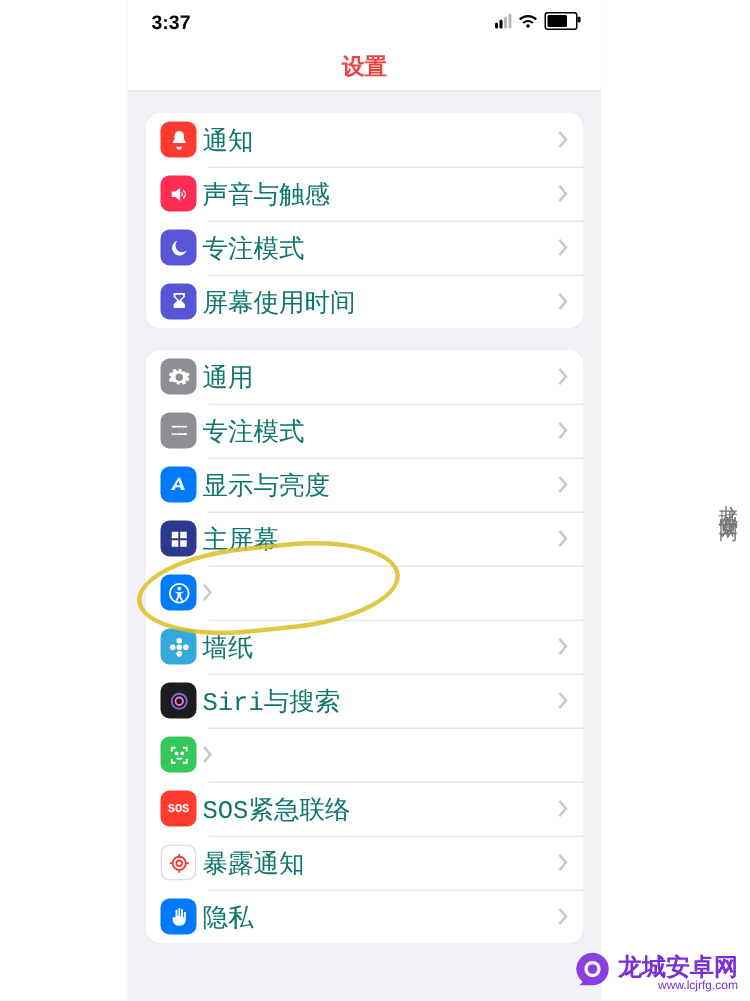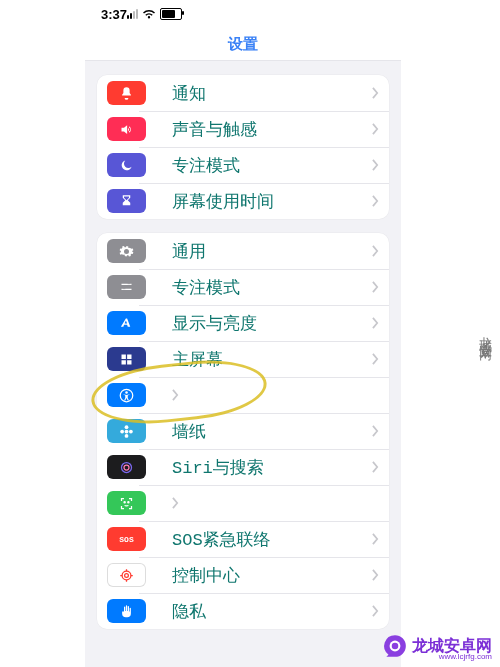--- a/index.html
+++ b/index.html
@@ -14,58 +14,58 @@
     position:absolute;
     left:85px; top:0;
     width:316px; height:667px;
     background:#f2f2f6;
     overflow:hidden;
   }
   
   .status{
     height:28px;
     background:#ffffff;
-    display:flex;align-items:center;
+    display:flex;align-items:center;justify-content:space-between;
     padding:0 16px;
     font-size:13px;font-weight:600;color:#000;
   }
   .status .right{display:flex;align-items:center;gap:4px;}
   .sig{display:inline-flex;align-items:flex-end;gap:1px;}
   .sig i{width:2px;background:#000;display:inline-block;border-radius:1px;}
   .sig i:nth-child(1){height:4px;} .sig i:nth-child(2){height:6px;}
   .sig i:nth-child(3){height:8px;background:#bbb;} .sig i:nth-child(4){height:10px;background:#bbb;}
   .batt{width:20px;height:10px;border:1px solid #000;border-radius:2px;position:relative;}
   .batt::after{content:"";position:absolute;right:-3px;top:2px;width:2px;height:4px;background:#000;border-radius:1px;}
   .batt i{position:absolute;left:1px;top:1px;bottom:1px;width:65%;background:#000;border-radius:1px;}
   
   .nav{
     height:32px;background:#ffffff;border-bottom:1px solid #e5e5ea;
     display:flex;align-items:center;justify-content:center;
-    font-size:15px;font-weight:600;color:#3b82f6;
+    font-size:15px;font-weight:600;color:#ef4444;
   }
   
   .scroll{height:calc(667px - 60px);overflow:hidden;}
   .group{
     margin:14px 12px 0 12px;
     background:#ffffff;border-radius:10px;
     box-shadow:0 0 0 0.5px rgba(0,0,0,0.04);
   }
   .row{
     display:flex;align-items:center;
     height:36px;
     padding:0 10px 0 10px;
     position:relative;
   }
   .row + .row::before{
     content:"";position:absolute;left:42px;right:0;top:0;height:1px;background:#e5e5ea;
   }
   .icon{
-    width:39px;height:24px;border-radius:6px;
+    width:24px;height:24px;border-radius:6px;
     display:flex;align-items:center;justify-content:center;
-    flex:none;margin-right:26px;
+    flex:none;margin-right:4px;
     color:#fff;
   }
   .icon svg{width:15px;height:15px;display:block;}
   .label{flex:1;font-size:17px;color:#0f766e;}
   .chev{width:7px;height:12px;flex:none;}
   .chev svg{width:7px;height:12px;display:block;stroke:#c7c7cc;stroke-width:2;fill:none;}
   
   .bg-red{background:#ff3b30;} .bg-red2{background:#ff2d55;}
   .bg-purple{background:#5856d6;} .bg-blue{background:#007aff;}
   .bg-gray{background:#8e8e93;} .bg-gray2{background:#8e8e93;}
@@ -302,21 +302,21 @@
           </span>
       </div>
       <div class="row">
         <span class="icon" style="background:#fff;box-shadow:inset 0 0 0 1px #ddd;color:#ff3b30">
             <svg viewBox="0 0 24 24" fill="none" stroke="#ff3b30" stroke-width="2">
               <circle cx="12" cy="12" r="3"></circle>
               <circle cx="12" cy="12" r="7"></circle>
               <path d="M12 2v3M12 19v3M2 12h3M19 12h3"></path>
             </svg>
           </span>
-        <span class="label">控制中心</span>
+        <span class="label">暴露通知</span>
         <span class="chev">
             <svg viewBox="0 0 8 14">
               <path d="M1 1l5 6-5 6"></path>
             </svg>
           </span>
       </div>
       <div class="row">
         <span class="icon bg-blue">
             <svg viewBox="0 0 24 24" fill="#fff">
               <path d="M8 12V5a1 1 0 112 0v6h1V3a1 1 0 112 0v8h1V4a1 1 0 112 0v8h1V7a1 1 0 112 0v8a6 6 0 01-6 6h-2a6 6 0 01-6-6v-3l2 0z"></path>

